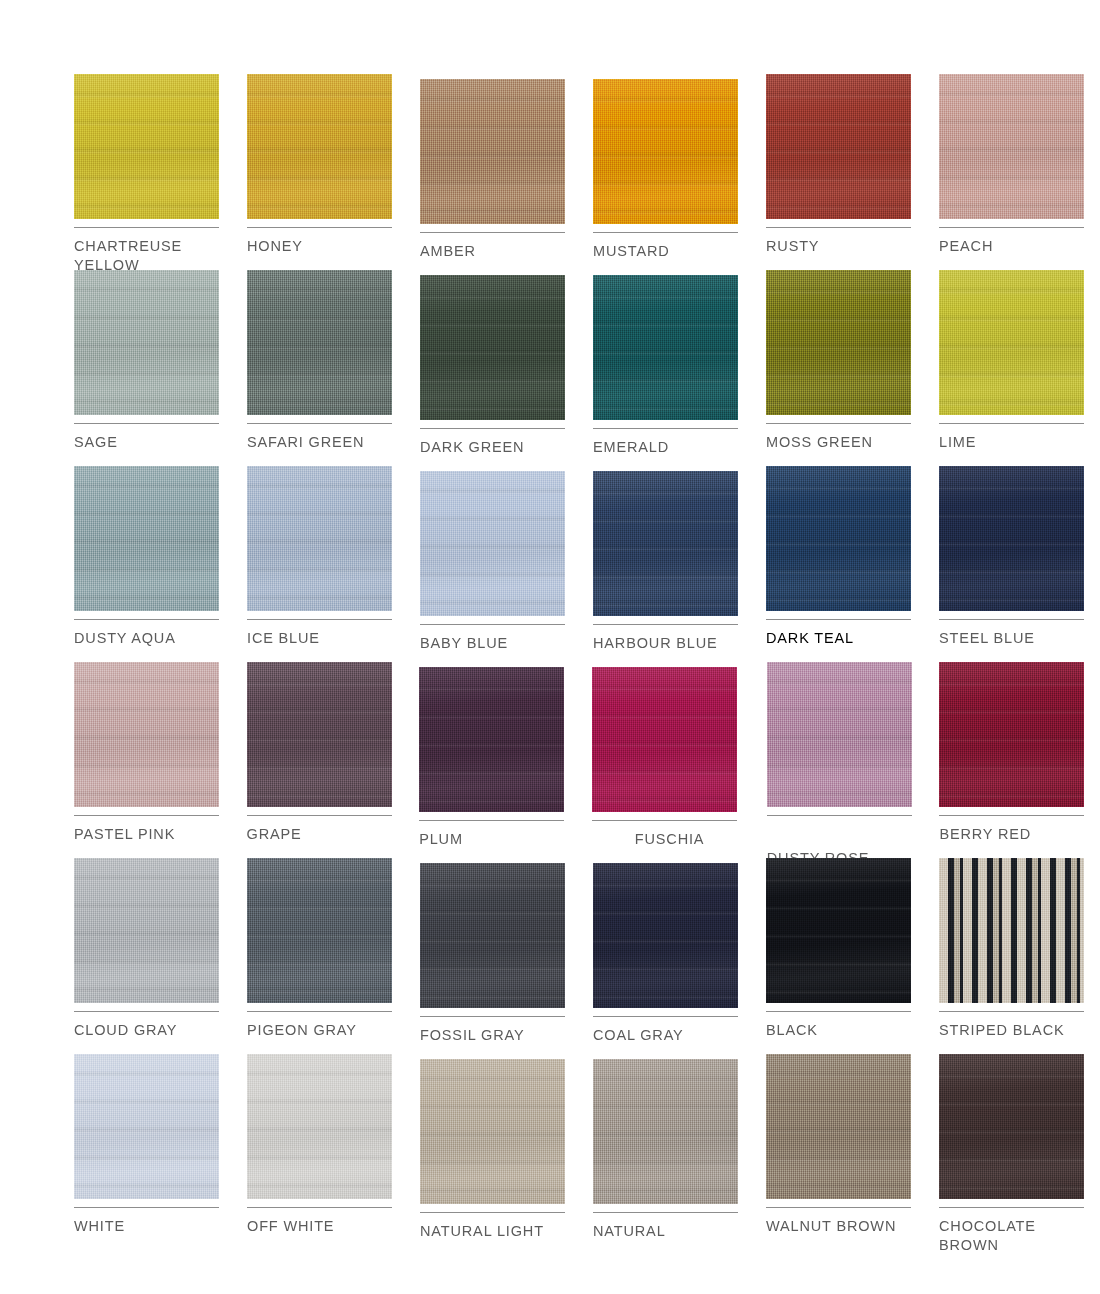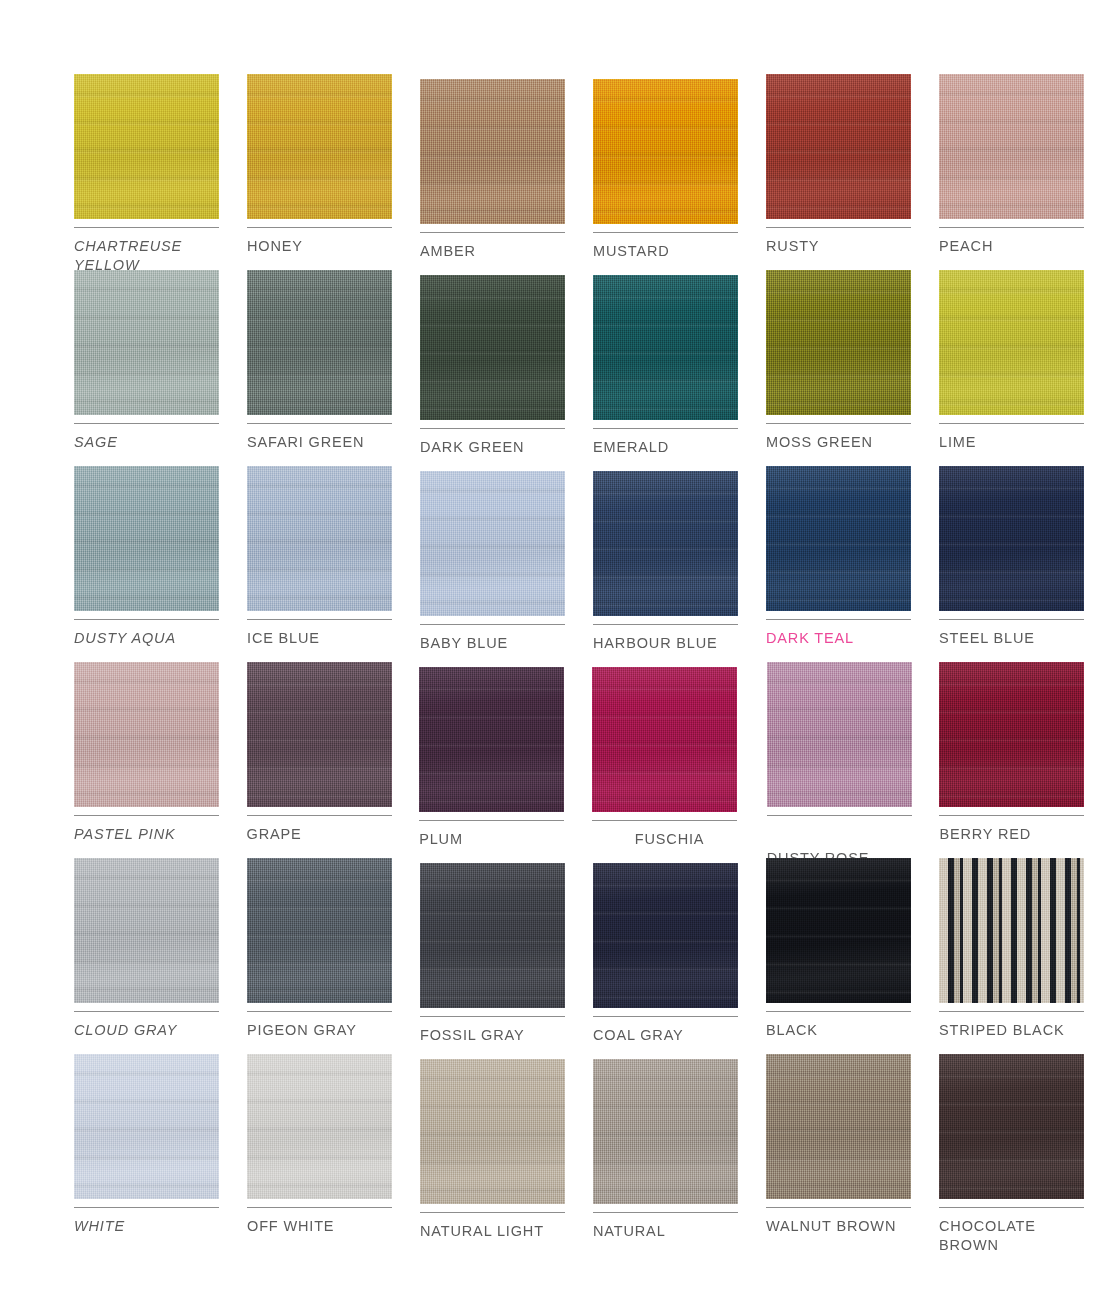--- a/index.html
+++ b/index.html
@@ -30,21 +30,21 @@
     height: 196px;
   }
 
   .swatch-cell {
     position: relative;
     width: 163px;
     margin-left: 12px;
     box-sizing: border-box;
   }
   
-  .swatch-row .swatch-cell:first-child { margin-left: 74px; font-style: italic; }
+  .swatch-row .swatch-cell:first-child { margin-left: 74px; }
 
   
   .swatch-cell.offset-down { padding-top: 5px; }
 
   .swatch-chip {
     position: relative;
     width: 145px;
     height: 145px;
     overflow: hidden;
     background-color: #cccccc;
@@ -246,21 +246,21 @@
         </div>
         <div class="swatch-rule" style="background: rgb(141, 141, 141);"></div>
         <div class="swatch-label" style="color: rgb(91, 91, 91);">HARBOUR BLUE</div>
       </div>
       <div class="swatch-cell">
         <div class="swatch-chip" style="background-color: rgb(32, 59, 93);">
           <div class="slub"></div>
           <div class="weave"></div>
         </div>
         <div class="swatch-rule" style="background: rgb(141, 141, 141);"></div>
-        <div class="swatch-label" style="color: #ec4899;">DARK TEAL</div>
+        <div class="swatch-label" style="color: #000000;">DARK TEAL</div>
       </div>
       <div class="swatch-cell">
         <div class="swatch-chip" style="background-color: rgb(31, 42, 71);">
           <div class="slub"></div>
           <div class="weave"></div>
         </div>
         <div class="swatch-rule" style="background: rgb(141, 141, 141);"></div>
         <div class="swatch-label" style="color: rgb(91, 91, 91);">STEEL BLUE</div>
       </div>
     </div>

